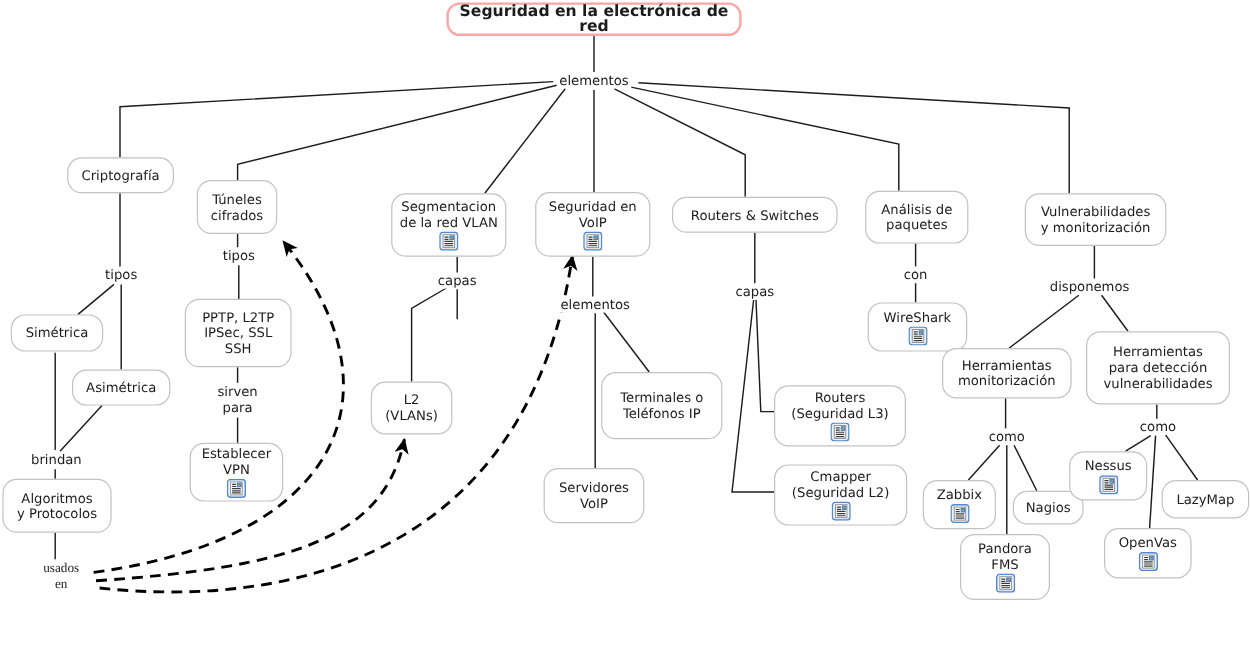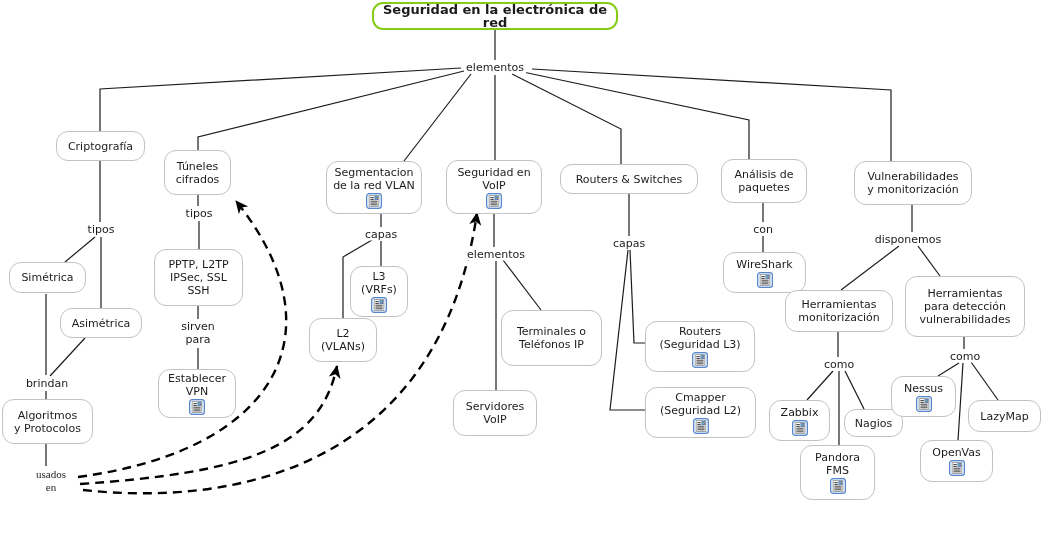--- a/index.html
+++ b/index.html
@@ -8,21 +8,21 @@
   #wires{position:absolute;left:0;top:0;z-index:0;}
   .node{
     position:absolute;z-index:2;box-sizing:border-box;
     background:#fff;border:1.5px solid #c2c2c2;border-radius:12px;
     display:flex;flex-direction:column;align-items:center;justify-content:center;
     gap:1px;padding:3px 4px;text-align:center;
   }
   .nlabel{white-space:pre-line;font-size:11px;line-height:13px;color:#1c1c1c;}
   .title-node{
     position:absolute;z-index:2;box-sizing:border-box;background:#fff;
-    border:2px solid #84cc16;border-radius:11px;
+    border:2px solid #fca5a5;border-radius:11px;
     display:flex;align-items:center;justify-content:center;text-align:center;
   }
   .title-node .nlabel{font-weight:bold;font-size:13px;}
   .lp{
     position:absolute;z-index:1;transform:translate(-50%,-50%);
     background:#fff;padding:0 2px;font-size:11px;line-height:13px;
     text-align:center;white-space:pre-line;color:#1c1c1c;
   }
   .ricon{width:16px;height:16px;display:block;flex:0 0 auto;}
   .watermark{
@@ -165,27 +165,20 @@
   </div>
 
   <div class="node" style="left:326px;top:161px;width:96px;height:53px;">
     <span class="nlabel">Segmentacion
 de la red VLAN</span>
     <svg class="ricon">
         <use href="#icon-doc"></use>
       </svg>
   </div>
 
-  <div class="node" style="left:350px;top:266px;width:58px;height:51px;">
-    <span class="nlabel">L3
-(VRFs)</span>
-    <svg class="ricon">
-        <use href="#icon-doc"></use>
-      </svg>
-  </div>
 
   <div class="node" style="left:309px;top:318px;width:68px;height:44px;">
     <span class="nlabel">L2
 (VLANs)</span>
   </div>
 
   <div class="node" style="left:446px;top:160px;width:96px;height:54px;">
     <span class="nlabel">Seguridad en
 VoIP</span>
     <svg class="ricon">

